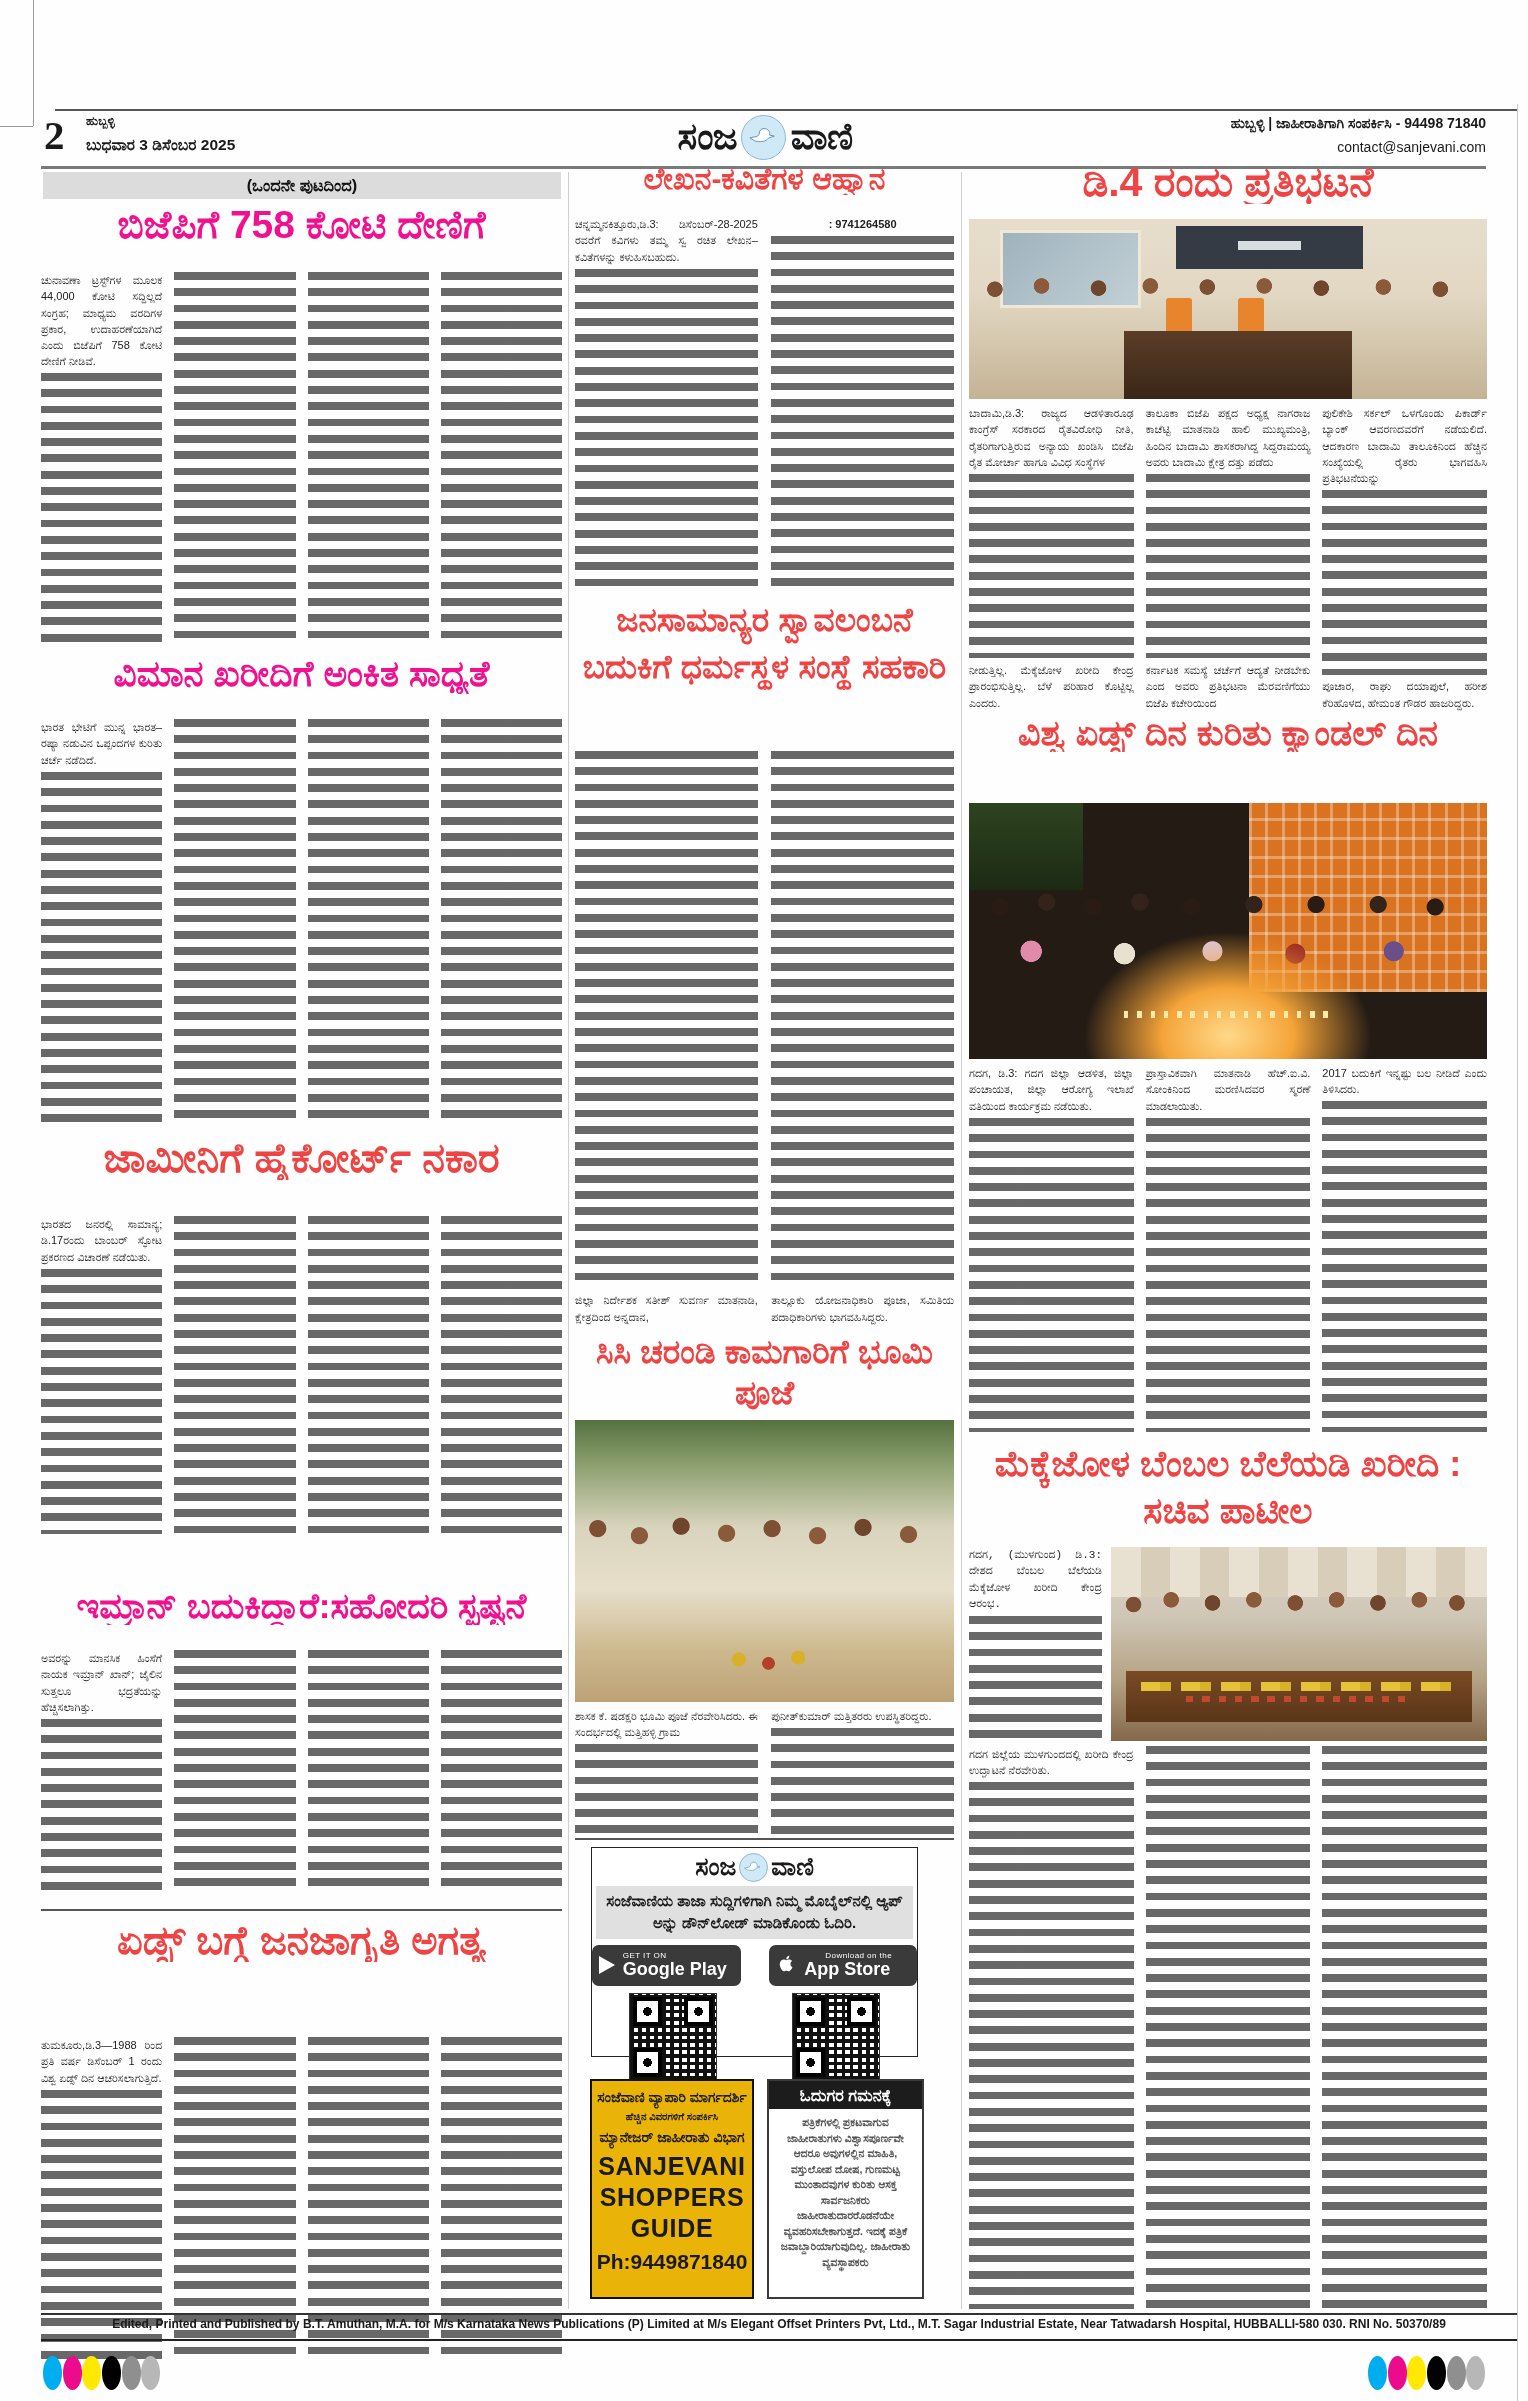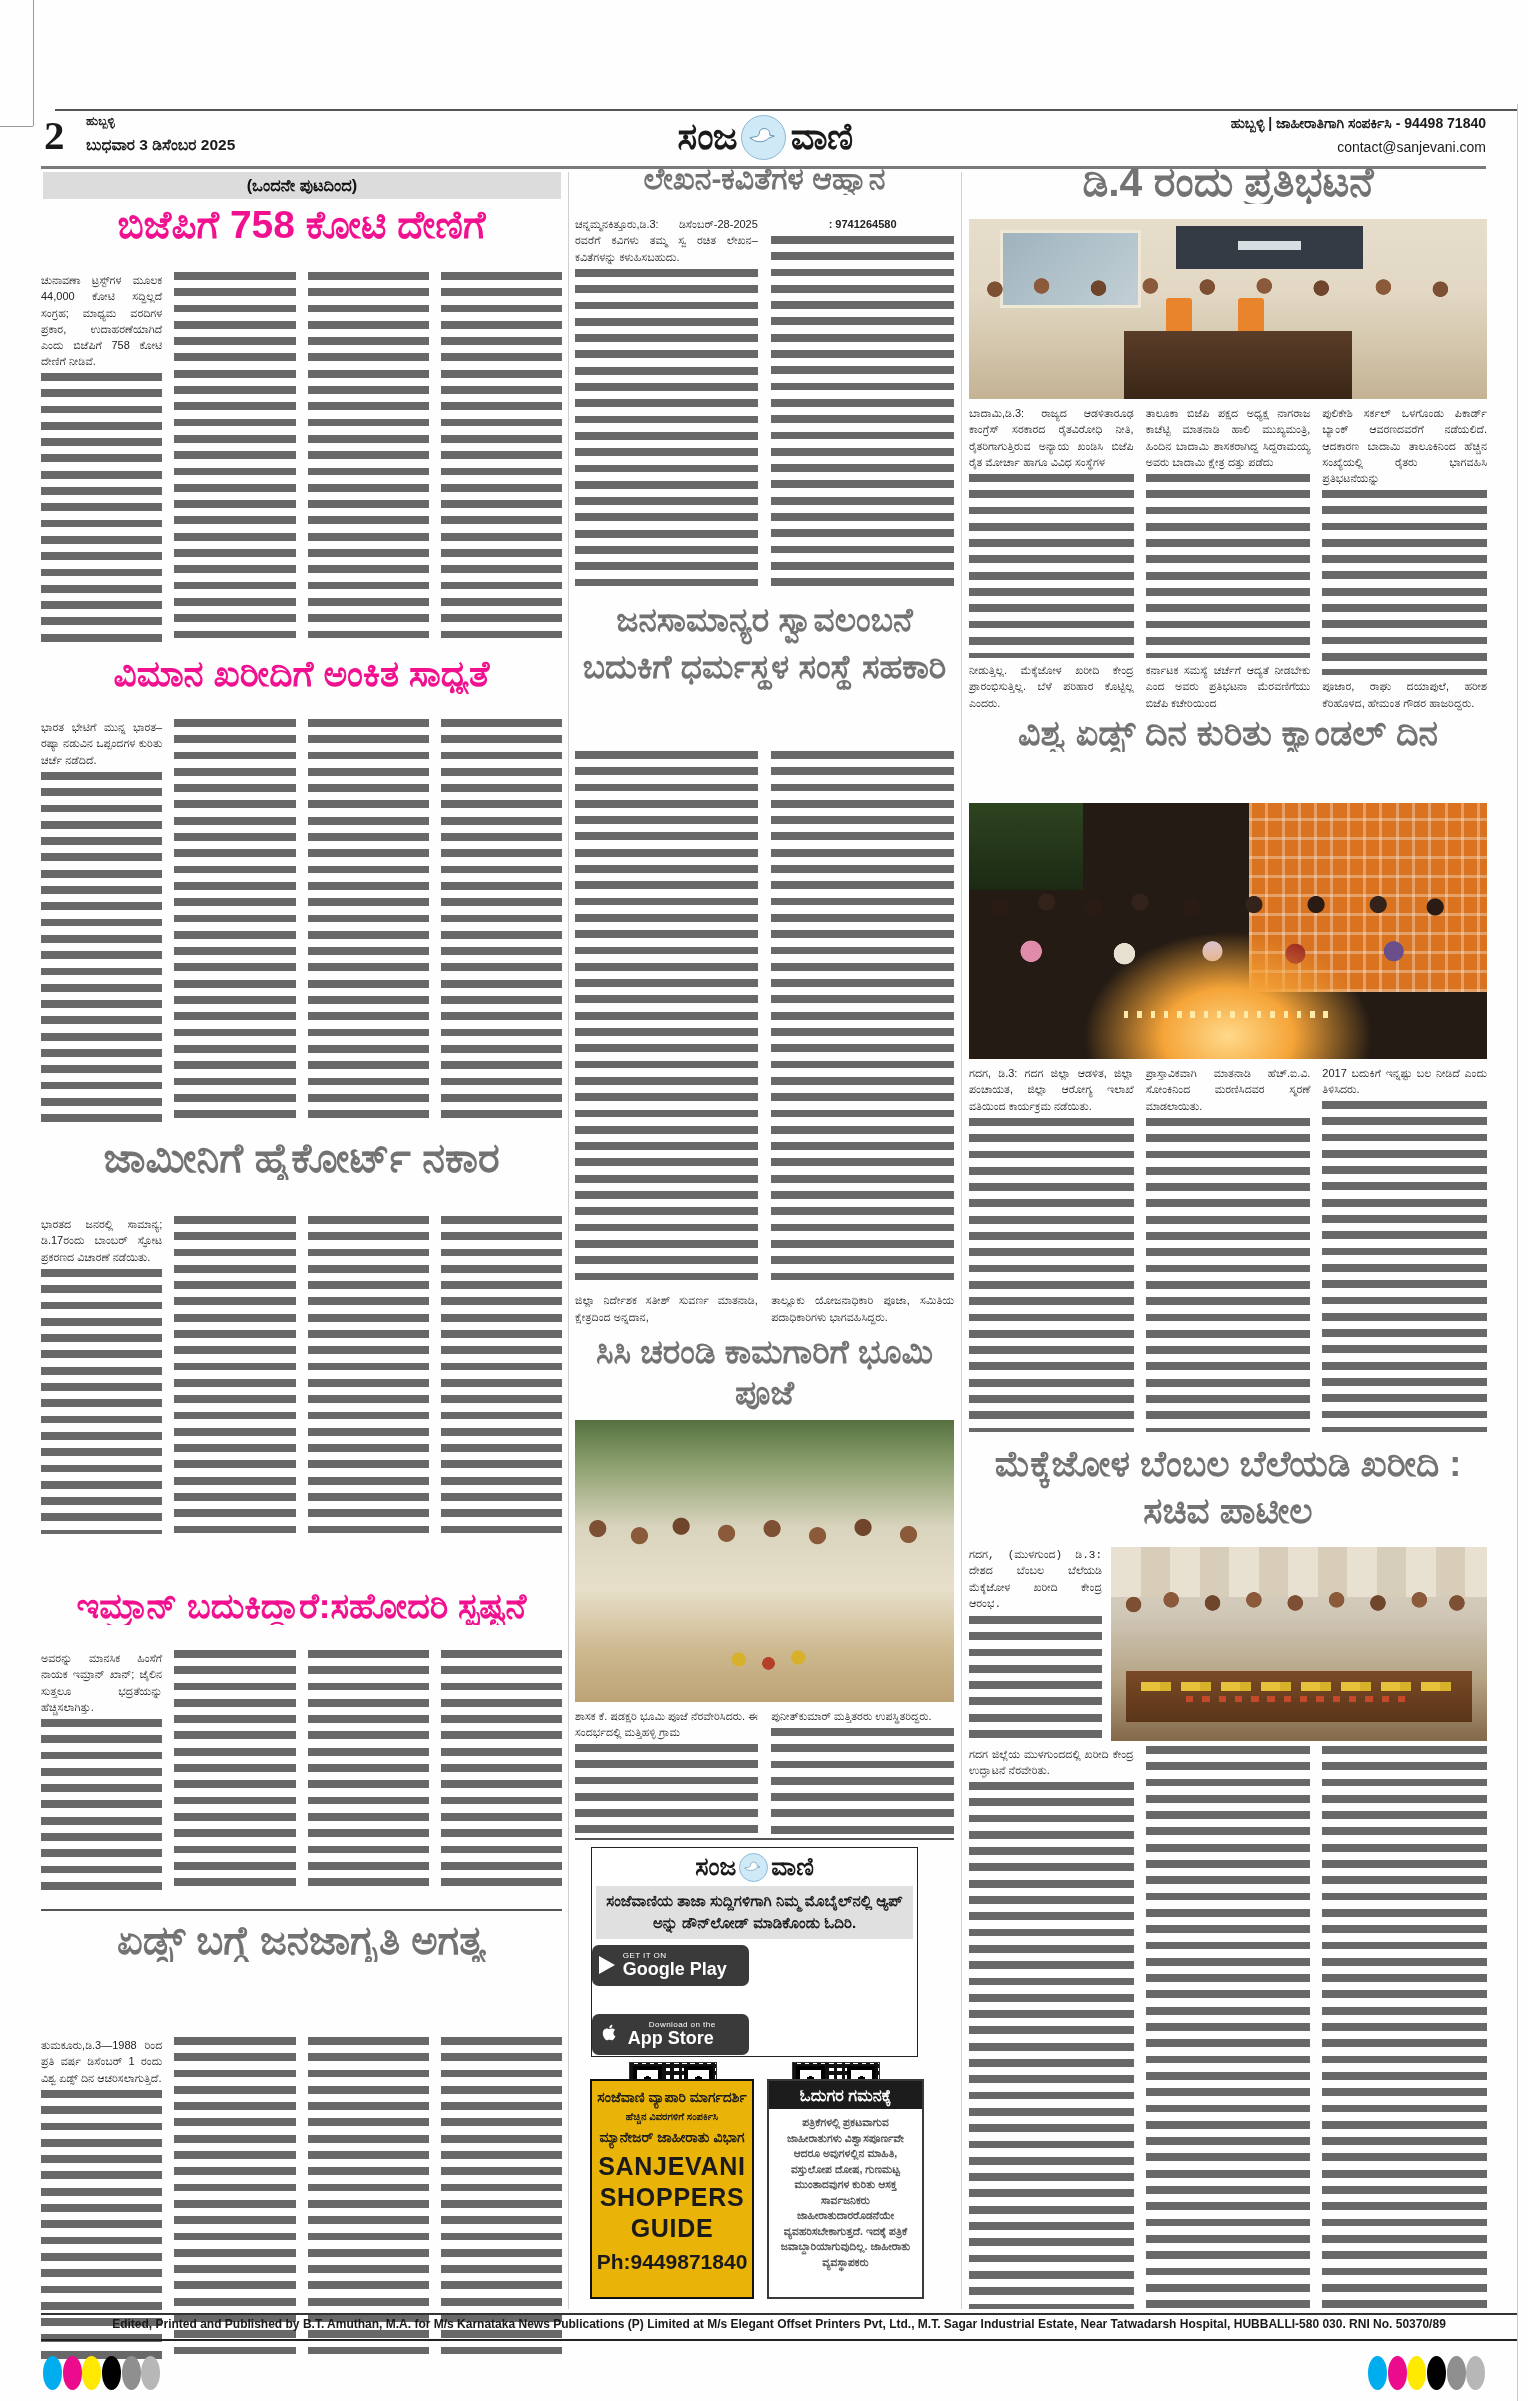--- a/index.html
+++ b/index.html
@@ -1,21 +1,21 @@
 <!DOCTYPE html>
 <html style="font-size:12px"><head>
 <meta charset="utf-8">
 <style>
   html,body{margin:0;padding:0;background:#ffffff;}
   body{width:1528px;height:2401px;position:relative;font-family:"Liberation Sans",sans-serif;color:#1a1a1a;overflow:hidden;}
   .abs{position:absolute;}
   .sheet{position:absolute;left:0;top:0;width:1528px;height:2401px;background:#fefefe;}
   .rule{background:#777;}
   .vrule{background:#cfcfcf;width:0.7px;}
-  .hl{font-weight:bold;text-align:center;color:#737373;line-height:1.08;white-space:nowrap;overflow:hidden;}
+  .hl{font-weight:bold;text-align:center;color:#ef4444;line-height:1.08;white-space:nowrap;overflow:hidden;}
   .hl.wrap{white-space:normal;}
   .hl.pink{color:#f1108f;}
   .kicker{background:#dcdcdc;color:#111;font-weight:bold;text-align:center;}
   .cols{display:flex;gap:12px;}
   .col{flex:1;display:flex;flex-direction:column;min-width:0;}
   .lead{font-size:11px;line-height:16.3px;text-align:justify;margin:0 0 3.7px 0;color:#222;word-break:break-word;}
   .tail{font-size:11px;line-height:16.3px;text-align:justify;margin:3.7px 0 0 0;color:#222;word-break:break-word;}
   .sim{flex:1;background:repeating-linear-gradient(to bottom,#474747 0 7.8px,transparent 7.8px 16.3px);opacity:.82;}
   .photo{overflow:hidden;position:absolute;background:#d8d0c2;}
   .badge{width:142px;height:41px;background:#3a3a3a;border-radius:6.7px;color:#fff;display:flex;align-items:center;padding:0 7.4px;gap:7.4px;}
@@ -212,21 +212,21 @@
     <div style="height:38px;display:flex;align-items:center;justify-content:center;gap:3px;">
       <span style="font-size:25px;font-weight:bold;">ಸಂಜ</span>
       <span style="width:27px;height:27px;border-radius:50%;background:#cfe9f7;border:0.7px solid #8fb8d8;display:flex;align-items:center;justify-content:center;">
         <svg viewBox="0 0 32 32" width="19" height="19">
             <path d="M6 20c6 2 12 1 15-3l6-2-5-1c1-4-2-7-6-7-3 0-5 2-5 5 0 2-2 4-6 4l-4 1 5 3z" fill="#ffffff" stroke="#5a8fae" stroke-width="1"></path>
           </svg>
       </span>
       <span style="font-size:25px;font-weight:bold;">ವಾಣಿ</span>
     </div>
     <div style="background:#e0e0e0;margin:0 4.4px;padding:4.4px 7.4px;font-size:15px;font-weight:bold;text-align:center;line-height:22px;">ಸಂಜೆವಾಣಿಯ ತಾಜಾ ಸುದ್ದಿಗಳಿಗಾಗಿ ನಿಮ್ಮ ಮೊಬೈಲ್‌ನಲ್ಲಿ ಆ್ಯಪ್ ಅನ್ನು ಡೌನ್‌ಲೋಡ್ ಮಾಡಿಕೊಂಡು ಓದಿರಿ.</div>
-    <div style="display:flex;justify-content:center;gap:28px;margin-top:6px;flex-direction:column;">
+    <div style="display:flex;justify-content:center;gap:28px;margin-top:6px;">
       <div class="badge">
         <span style="width:0;height:0;border-top:9.6px solid transparent;border-bottom:9.6px solid transparent;border-left:16.3px solid #fff;"></span>
         <span class="btxt">
           <span style="display:block;" class="btop">GET IT ON</span>
           <span style="display:block;" class="blabel">Google Play</span>
         </span>
       </div>
       <div class="badge">
         <span>
           <svg viewBox="0 0 24 24" width="21" height="21">

